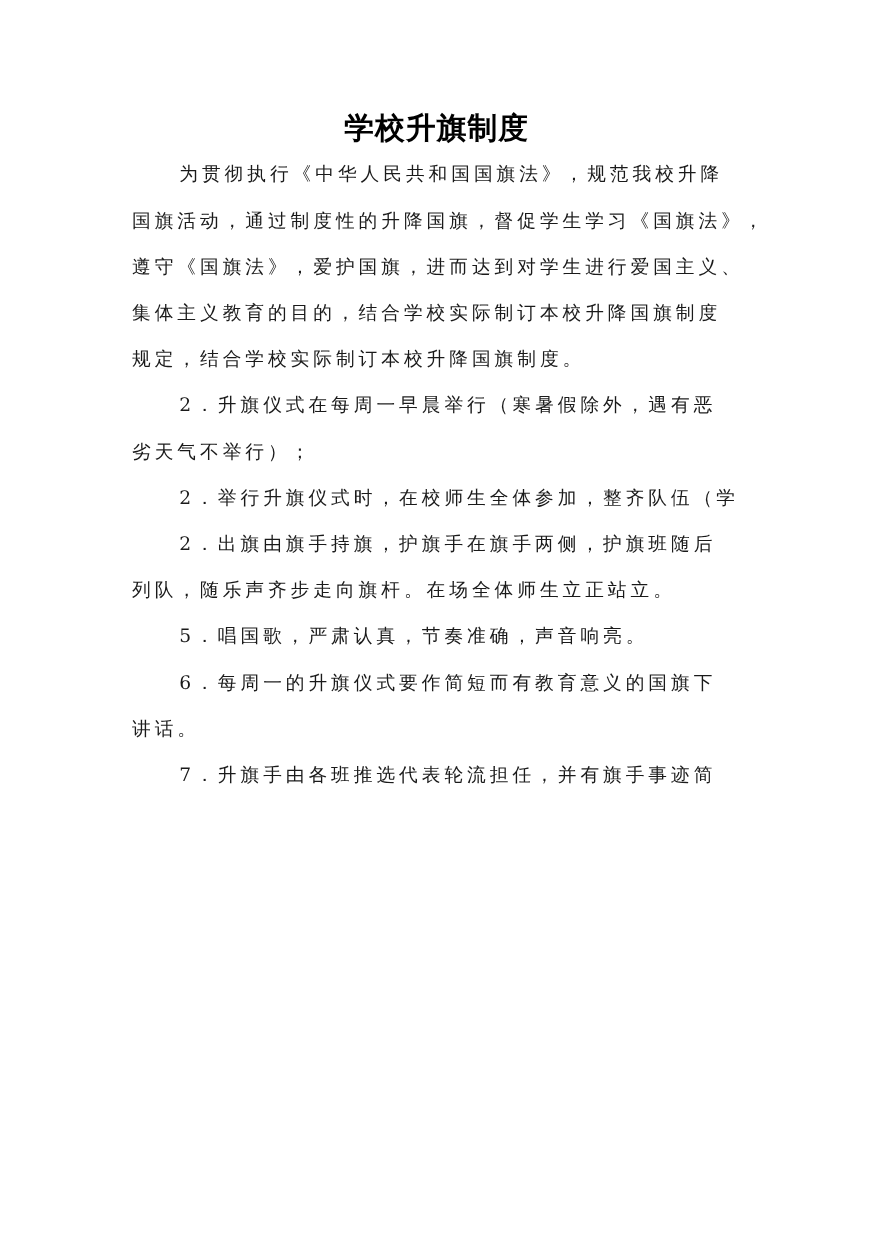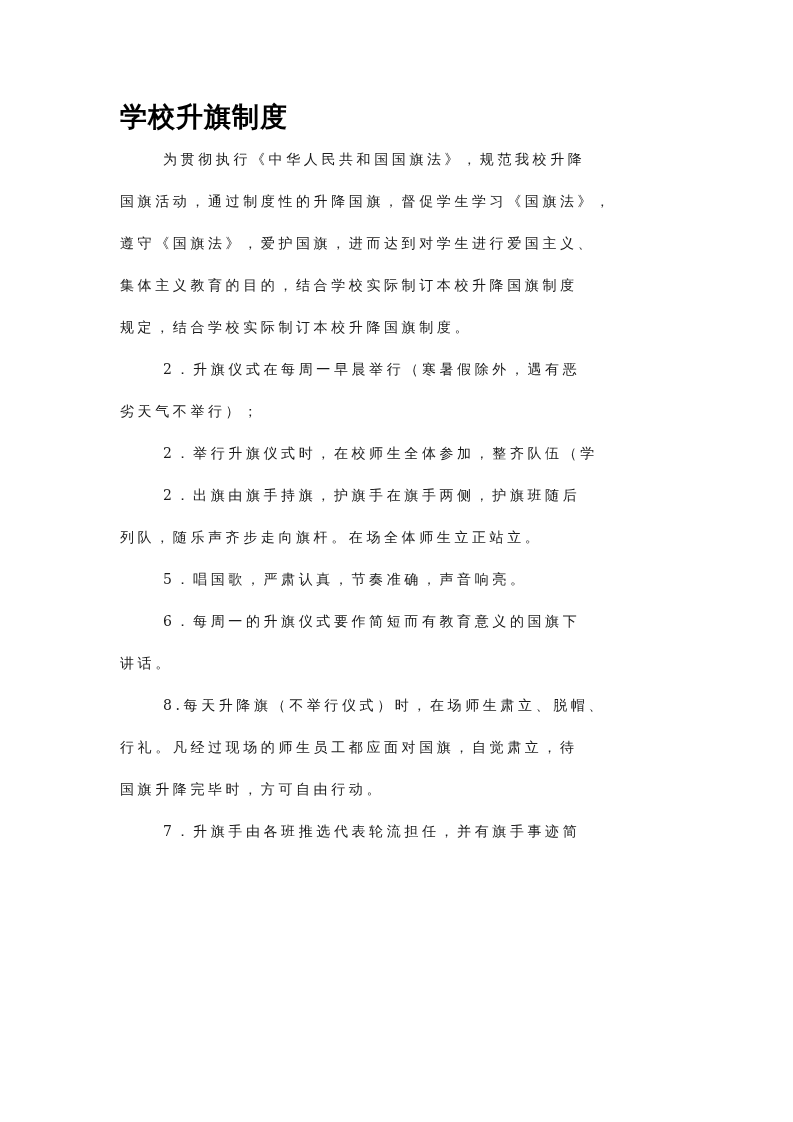--- a/index.html
+++ b/index.html
@@ -18,32 +18,33 @@
     .page {
       position: absolute;
       left: 120px;
       top: 96px;
       width: 554px;
     }
     .title {
       margin: 0;
       height: 42px;
       line-height: 42px;
+      text-align: center;
       font-family: "DejaVu Sans", "Liberation Sans", sans-serif;
       font-weight: bold;
       font-size: 27px;
       letter-spacing: 1px;
       color: #000000;
     }
     .line {
       display: block;
       white-space: nowrap;
       height: 42px;
       line-height: 42px;
-      font-size: 14px;
+      font-size: 17px;
       letter-spacing: 3.6px;
       color: #1a1a1a;
     }
     .line.indent {
       padding-left: 43px;
     }
   </style>
 </head>
 <body>
 
@@ -76,22 +77,17 @@
   <div>
     <span class="line indent">5．唱国歌，严肃认真，节奏准确，声音响亮。</span>
   </div>
 
   <div>
     <span class="line indent">6．每周一的升旗仪式要作简短而有教育意义的国旗下</span>
     <span class="line">讲话。</span>
   </div>
 
 
-  <div>
-    <span class="line indent">8.每天升降旗（不举行仪式）时，在场师生肃立、脱帽、</span>
-    <span class="line">行礼。凡经过现场的师生员工都应面对国旗，自觉肃立，待</span>
-    <span class="line">国旗升降完毕时，方可自由行动。</span>
-  </div>
 
   <div>
     <span class="line indent">7．升旗手由各班推选代表轮流担任，并有旗手事迹简</span>
   </div>
 </div>
 
 </body></html>

